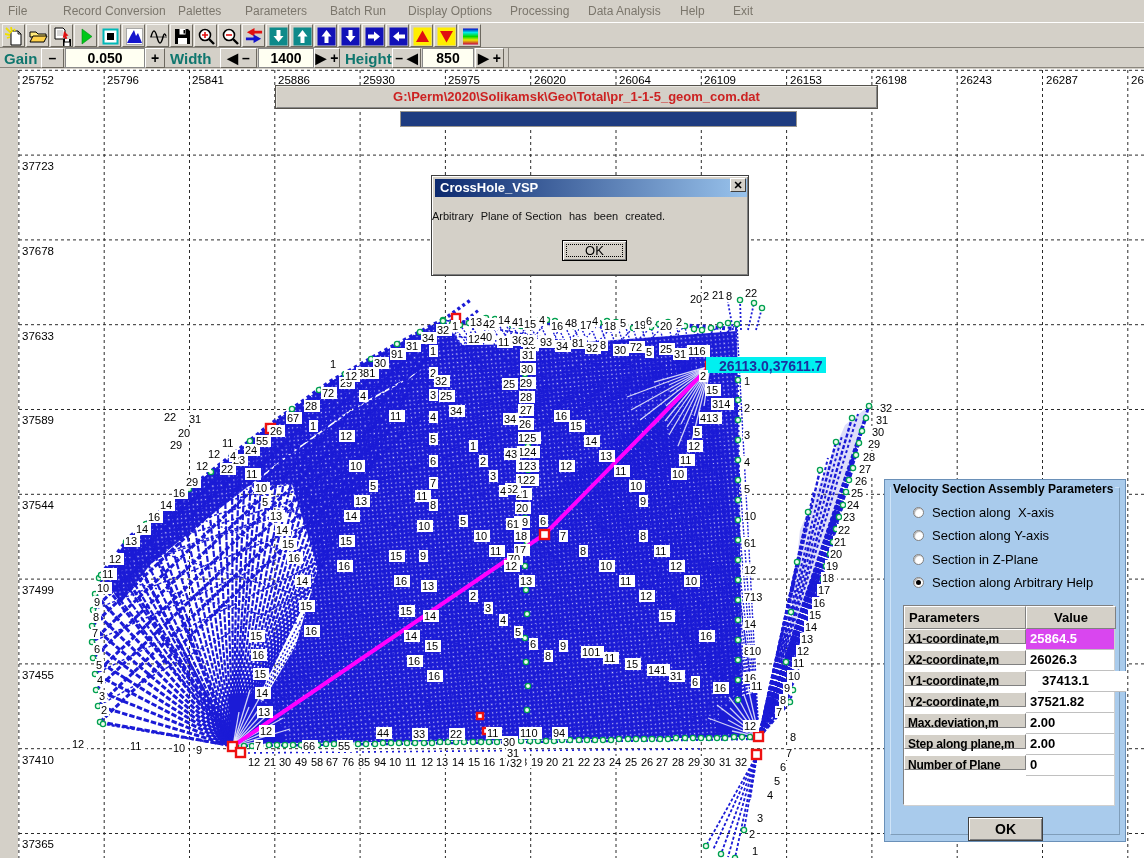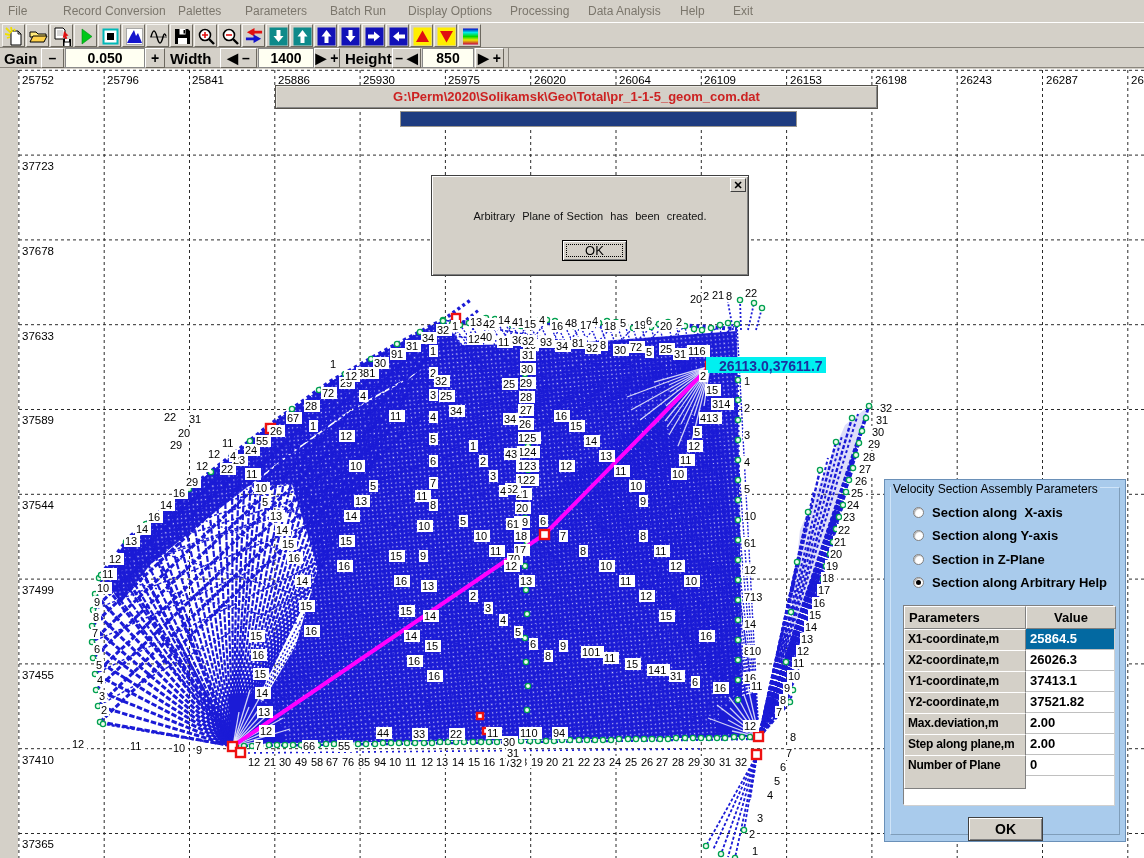--- a/index.html
+++ b/index.html
@@ -6,47 +6,47 @@
   background:#d4d0c8; font-family:"Liberation Sans", sans-serif; }
 .abs { position:absolute; }
 #menubar { left:0; top:0; width:1144px; height:14px; }
 #menubar span { position:absolute; top:4px; font-size:12px; color:#7b766c; }
 #toolbar { left:0; top:22px; width:1144px; height:25px; border-top:1px solid #fff; }
 .tbtn { position:absolute; top:1px; width:23px; height:23px; background:#d4d0c8;
   border-top:1px solid #f4f2ee; border-left:1px solid #f4f2ee;
   border-right:1px solid #6c685f; border-bottom:1px solid #6c685f; }
 .tbtn svg { position:absolute; left:2px; top:2px; }
 #toolbar2 { left:0; top:47px; width:1144px; height:21px; border-top:1px solid #8a867e; border-bottom:1px solid #8a867e; background:#d4d0c8; }
-.t2lab { position:absolute; top:2px; font-size:15px; font-weight:bold; color:#000000; }
+.t2lab { position:absolute; top:2px; font-size:15px; font-weight:bold; color:#0f766e; }
 .t2btn { position:absolute; top:0px; height:20px; background:#d4d0c8; border-top:1px solid #fff; border-left:1px solid #fff; border-right:1px solid #6c685f; border-bottom:1px solid #6c685f; text-align:center; font-weight:bold; font-size:14px; line-height:18px; }
 .t2f { position:absolute; top:0px; height:20px; background:#fffff2; border:1px solid #888; text-align:center; font-weight:bold; font-size:14px; line-height:18px; }
 #pathbar { left:276px; top:86px; width:601px; height:22px; background:#d4d0c8;
   border:1px solid #888; border-top-color:#e8e6e0; border-left-color:#e8e6e0; box-shadow:0 0 0 1px #55524c;
   text-align:center; font-size:13px; font-weight:bold; color:#cc2222; line-height:20px; }
 #progress { left:400px; top:111px; width:397px; height:16px; background:#1e3c80; border:1px solid #9a968e; }
 #dialog { left:431px; top:175px; width:318px; height:101px; background:#d4d0c8;
   border:1px solid #404040; box-shadow: inset 1px 1px 0 #fff, inset -1px -1px 0 #808080; }
 #dlgtitle { position:absolute; left:3px; top:3px; width:312px; height:18px;
   background:linear-gradient(90deg,#0c296e,#99c3ec); color:#fff; font-weight:bold; font-size:13px; line-height:18px; padding-left:5px; }
 #dlgx { position:absolute; right:2px; top:2px; width:16px; height:14px; background:#d4d0c8;
   border-top:1px solid #fff; border-left:1px solid #fff; border-right:1px solid #404040; border-bottom:1px solid #404040;
   font-size:11px; font-weight:bold; text-align:center; line-height:12px; color:#000; }
-#dlgmsg { position:absolute; left:0; top:34px; width:100%; text-align:center; font-size:11px; color:#111; word-spacing:0.5px; }
+#dlgmsg { position:absolute; left:0; top:34px; width:100%; font-size:11px; color:#111; word-spacing:0.5px; }
 #dlgok { position:absolute; left:130px; top:64px; width:65px; height:21px; background:#d4d0c8;
   border:1px solid #000; box-shadow: inset 1px 1px 0 #fff, inset -1px -1px 0 #808080;
   text-align:center; font-size:13px; color:#000; }
 #dlgok i { position:absolute; left:3px; top:3px; right:3px; bottom:3px; border:1px dotted #000; font-style:normal; line-height:12px; }
 #panel { left:884px; top:479px; width:242px; height:363px; background:#a9cbec; border:1px solid #6a90b8; }
 #gbox { position:absolute; left:5px; top:7px; width:230px; height:348px; border:1px solid #e8f2fc; border-color:#cfe4f8 #7f9db9 #7f9db9 #cfe4f8; }
-#gtitle { position:absolute; left:0px; top:-6px; background:#a9cbec; font-size:12px; font-weight:normal; padding:0 2px; color:#000; white-space:nowrap;text-align:right; }
+#gtitle { position:absolute; left:0px; top:-6px; background:#a9cbec; font-size:12px; font-weight:bold; padding:0 2px; color:#000; white-space:nowrap;text-align:right; }
 .radio { position:absolute; left:28px; width:11px; height:11px; border-radius:50%; background:#fff; border:1px solid #808080; box-shadow: inset 1px 1px 1px #b0b0b0; }
-.rlab { position:absolute; left:47px; font-size:13px; font-weight:bold; color:#000; }
+.rlab { position:absolute; left:47px; font-size:13px; font-weight:normal; color:#000; }
 #ptable { position:absolute; left:18px; top:125px; width:211px; height:200px; background:#fff; border:1px solid #808080; border-right-color:#fff; border-bottom-color:#fff; box-shadow:1px 1px 0 #d0d0d0; }
 .hc { position:absolute; height:23px; background:#d4d0c8; border:1px solid #808080; border-top-color:#fff; border-left-color:#fff; font-size:13px; font-weight:bold; line-height:21px; color:#000; }
-.pc { position:absolute; left:0px; width:122px; height:34px; background:#d4d0c8; border:1px solid #808080; border-top-color:#fff; border-left-color:#fff; font-size:12px; font-weight:bold; line-height:19px; padding-left:3px; color:#000; letter-spacing:-0.2px; }
+.pc { position:absolute; left:0px; width:122px; height:15px; background:#d4d0c8; border:1px solid #808080; border-top-color:#fff; border-left-color:#fff; font-size:12px; font-weight:bold; line-height:19px; padding-left:3px; color:#000; letter-spacing:-0.2px; }
 .vc { position:absolute; left:122px; width:88px; height:21px; background:#fff; border-bottom:1px solid #c0c0c0; font-size:13px; font-weight:bold; line-height:20px; padding-left:4px; color:#000; }
 #pok { position:absolute; left:83px; top:337px; width:75px; height:24px; background:#d4d0c8;
   border:1px solid #404040; box-shadow: inset 1px 1px 0 #fff, inset -1px -1px 0 #808080;
   text-align:center; font-size:14px; font-weight:bold; line-height:22px; color:#000; }
 </style></head>
 <body>
 <div id="menubar" class="abs">
 <span style="left:8px">File</span>
     <span style="left:63px">Record Conversion</span>
     <span style="left:178px">Palettes</span>
@@ -1480,35 +1480,36 @@
   <div class="radio" style="top:74px"></div>
     <div class="rlab" style="top:72px">Section in Z-Plane</div>
   <div class="radio" style="top:97px">
       <div style="position:absolute;left:2px;top:2px;width:5px;height:5px;border-radius:50%;background:#000"></div>
     </div>
   <div class="rlab" style="top:95px">Section along Arbitrary Help</div>
   <div id="ptable">
       <div class="hc" style="left:0;top:0;width:122px;padding-left:4px">Parameters</div>
       <div class="hc" style="left:122px;top:0;width:90px;text-align:center">Value</div>
       <div class="pc" style="top:23px">X1-coordinate,m</div>
-      <div class="vc" style="top:23px;background:#0369a1;color:#fff;">25864.5</div>
+      <div class="vc" style="top:23px;background:#d946ef;color:#fff;">25864.5</div>
       <div class="pc" style="top:44px">X2-coordinate,m</div>
       <div class="vc" style="top:44px;">26026.3</div>
       <div class="pc" style="top:65px">Y1-coordinate,m</div>
-      <div class="vc" style="top:65px;">37413.1</div>
+      <div class="vc" style="top:65px;margin-left:12px;">37413.1</div>
       <div class="pc" style="top:86px">Y2-coordinate,m</div>
       <div class="vc" style="top:86px;">37521.82</div>
       <div class="pc" style="top:107px">Max.deviation,m</div>
       <div class="vc" style="top:107px;">2.00</div>
       <div class="pc" style="top:128px">Step along plane,m</div>
       <div class="vc" style="top:128px;">2.00</div>
       <div class="pc" style="top:149px">Number of Plane</div>
       <div class="vc" style="top:149px;">0</div>
     </div>
   <div id="pok">OK</div>
 </div>
 <div id="dialog" class="abs">
+  <div id="dlgtitle">CrossHole_VSP</div>
   <div id="dlgx">✕</div>
   <div id="dlgmsg">Arbitrary&nbsp; Plane of Section&nbsp; has&nbsp; been&nbsp; created.</div>
   <div id="dlgok">
       <i>OK</i>
     </div>
 </div>
 
 </body></html>

